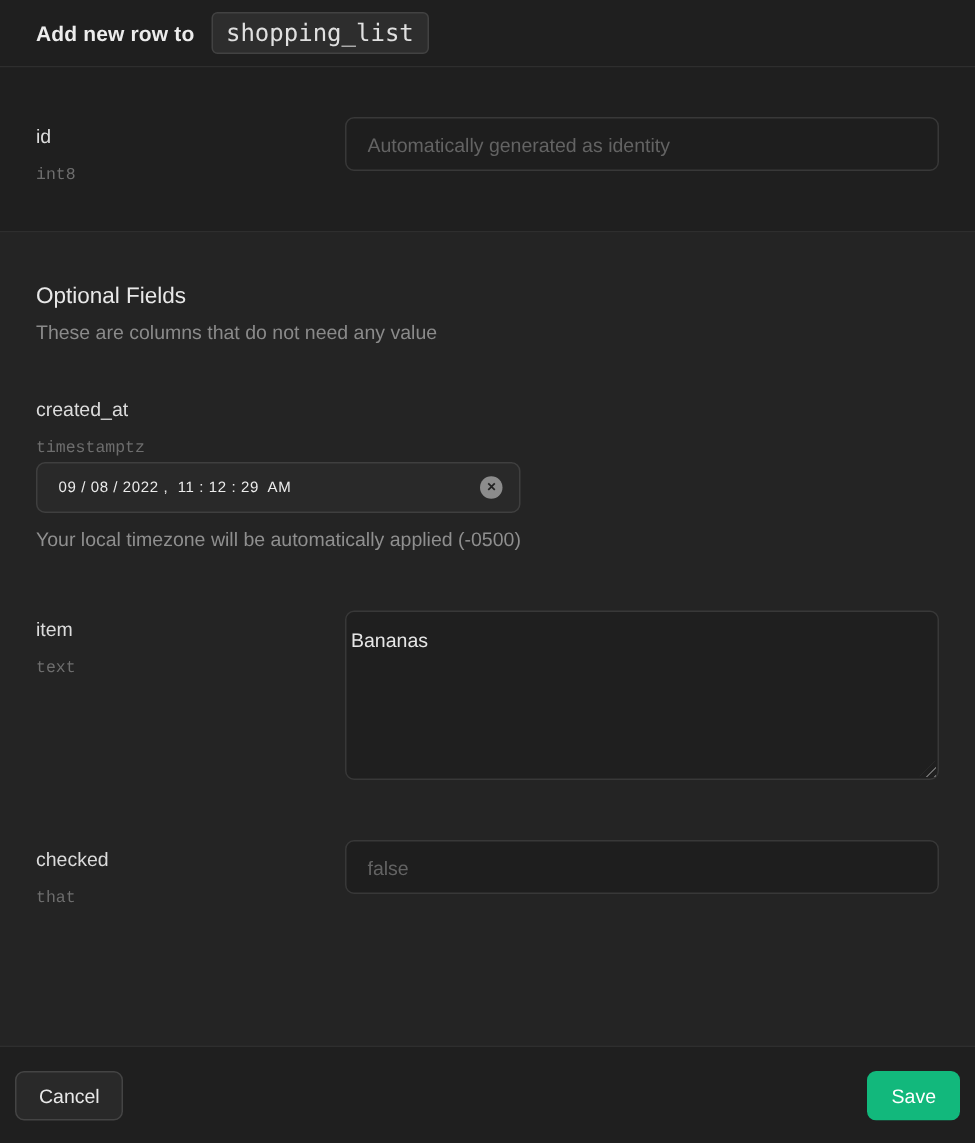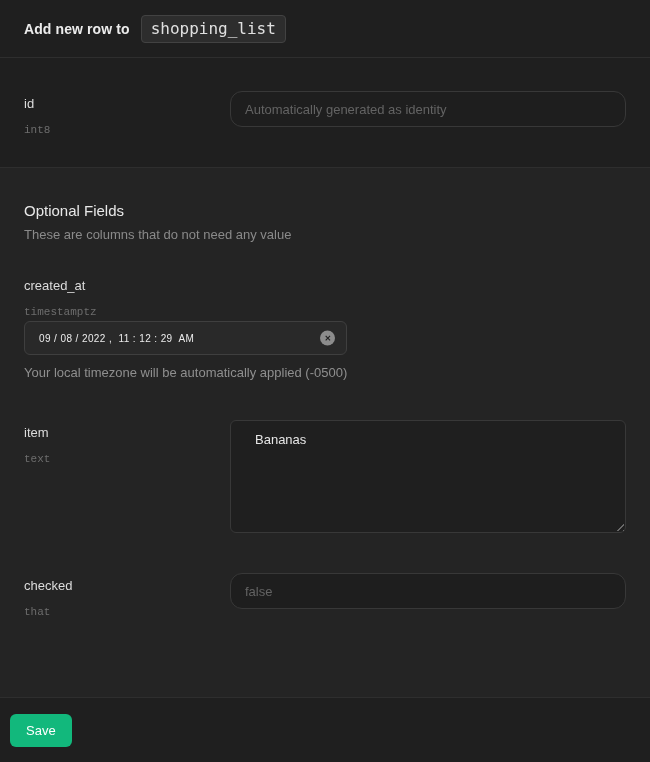--- a/index.html
+++ b/index.html
@@ -7,21 +7,21 @@
   body {
     background: #242424;
     font-family: "Liberation Sans", sans-serif;
     overflow: hidden;
     color: #e6e6e6;
   }
   .panel { display: flex; flex-direction: column; height: 100%; width: 100%; }
 
   
   .panel-header {
-    flex: none; height: 58px;
+    flex: none; height: 45px;
     background: #1f1f1f;
     border-bottom: 1px solid #2e2e2e;
     display: flex; align-items: center; gap: 11px;
     padding: 0 24px;
   }
   .panel-title { font-size: 14px; font-weight: 700; color: #ececec; letter-spacing: .1px; }
   .table-badge {
     font-family: "DejaVu Sans Mono", monospace;
     font-size: 16px; color: #e0e0e0;
     background: #2d2d2d; border: 1px solid #424242;
@@ -39,21 +39,21 @@
 
   .field-row { display: flex; align-items: flex-start; padding: 0 24px; }
   .field-label { width: 206px; flex: none; padding-top: 4px; }
   .field-name { font-size: 13px; color: #dcdcdc; line-height: 17px; }
   .field-type { font-size: 11px; color: #6d6d6d; line-height: 17px; margin-top: 10px; font-family: Liberation Mono, monospace; }
   .field-control { flex: 1; min-width: 0; }
 
   .text-input {
     width: 100%; height: 36px;
     background: #1e1e1e;
-    border: 1px solid #383838; border-radius: 12px;
+    border: 1px solid #383838; border-radius: 6px;
     padding: 0 14px;
     font-size: 13px; color: #dddddd;
     font-family: inherit; outline: none;
   }
   .text-input::placeholder { color: #636363; }
 
   .optional-header { padding: 0 24px; }
   .optional-title { font-size: 15px; font-weight: 400; color: #e8e8e8; }
   .optional-subtitle { font-size: 13px; color: #8a8a8a; margin-top: 8px; }
 
@@ -76,21 +76,21 @@
     cursor: pointer; line-height: 1; font-family: inherit;
   }
   .helper { font-size: 13px; color: #8f8f8f; margin-top: 10px; }
 
   .row-item { margin-top: 40px; }
   .textarea-wrap { position: relative; }
   .textarea {
     display: block; width: 100%; height: 113px;
     background: #1f1f1f;
     border: 1px solid #383838; border-radius: 6px;
-    padding: 10px 24px;
+    padding: 10px 3px;
     font-size: 13px; color: #e6e6e6; line-height: 17px;
     font-family: inherit; resize: none; outline: none;
   }
   .resize-handle {
     position: absolute; right: 2px; bottom: 2px;
     width: 11px; height: 11px;
     clip-path: polygon(100% 0, 100% 100%, 0 100%);
     background: repeating-linear-gradient(-45deg, #6a6a6a 0 1px, transparent 1px 4px);
     cursor: nwse-resize;
   }
@@ -175,16 +175,17 @@
         <div class="field-type">that</div>
       </div>
       <div class="field-control">
         <input class="text-input" type="text" placeholder="false" style="">
       </div>
     </div>
 
   </section>
 
   <footer class="panel-footer">
+    <button class="btn btn-cancel">Cancel</button>
     <button class="btn btn-save" style="background: rgb(18, 184, 124);">Save</button>
   </footer>
 
 </div>
 
 </body></html>

